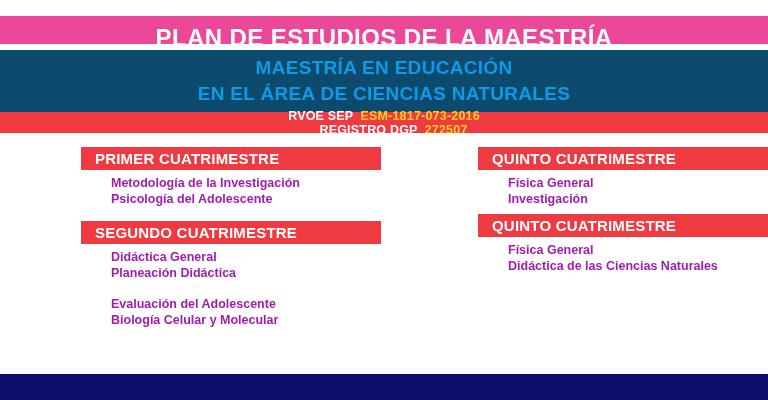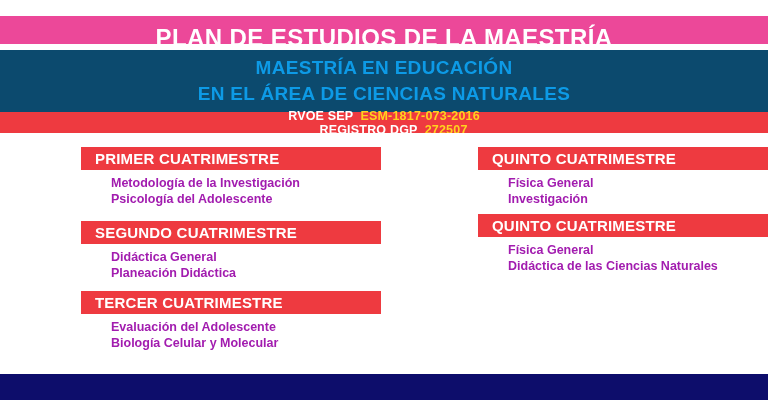--- a/index.html
+++ b/index.html
@@ -187,23 +187,20 @@
       <div class="term-header">
         <span class="term-header-text">SEGUNDO CUATRIMESTRE</span>
       </div>
       <div class="term-courses">
         <div class="course-item">Didáctica General</div>
         <div class="course-item">Planeación Didáctica</div>
       </div>
     </div>
 
     <div class="term-block" style="top:158px;">
-      <div class="term-header">
-        <span class="term-header-text">TERCER CUATRIMESTRE</span>
-      </div>
       <div class="term-courses">
         <div class="course-item">Evaluación del Adolescente</div>
         <div class="course-item">Biología Celular y Molecular</div>
       </div>
     </div>
 
   </div>
 
   <div class="column column-right">
 

